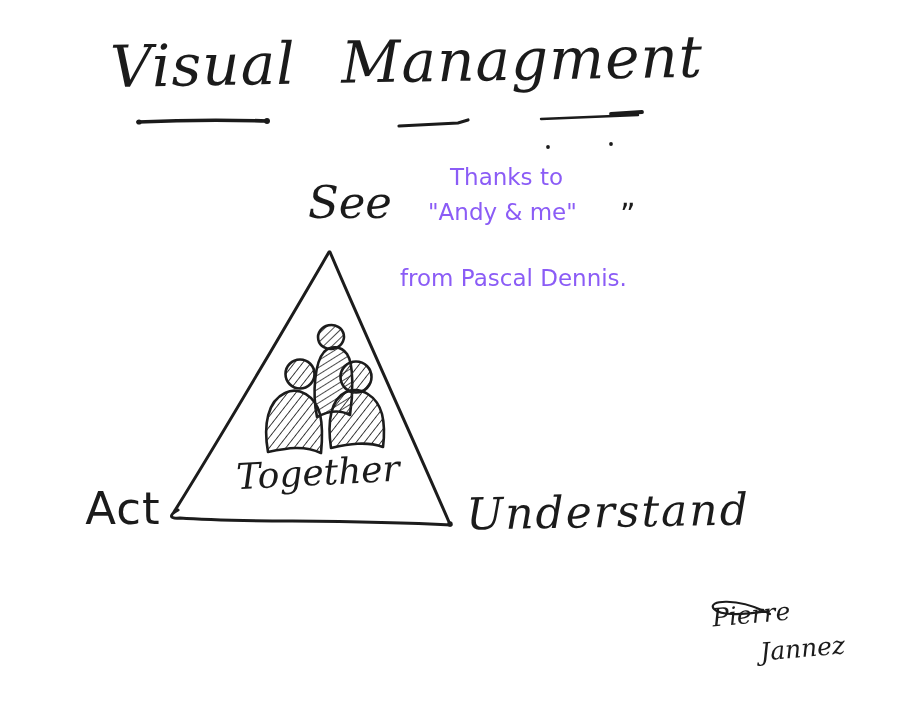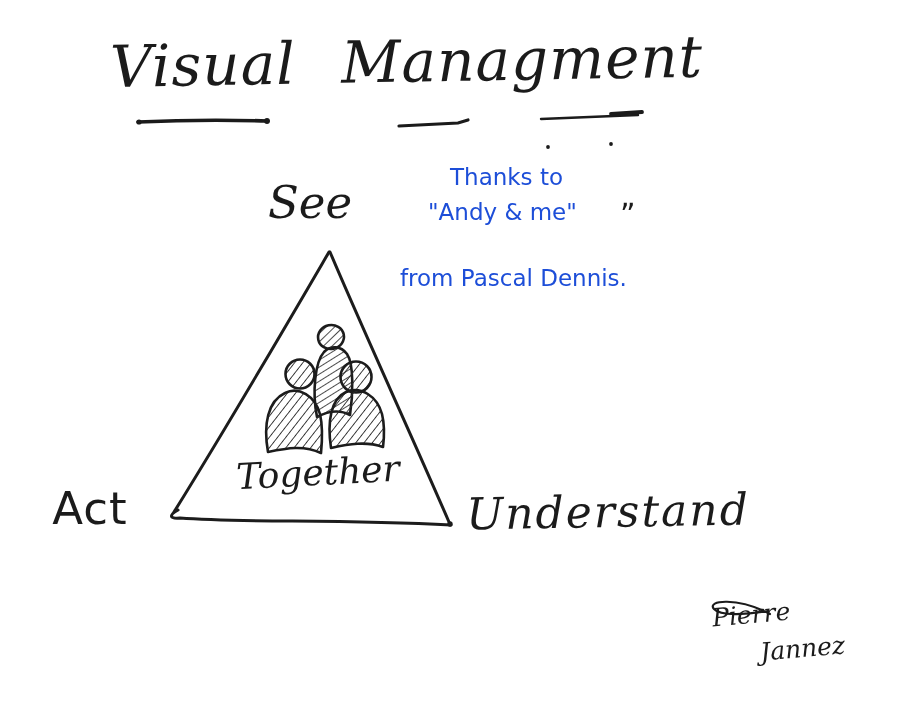--- a/index.html
+++ b/index.html
@@ -8,28 +8,28 @@
     overflow:hidden;font-family:"DejaVu Serif", serif;color:#1b1b1b;
   }
   .sketch-svg{position:absolute;left:0;top:0;width:919px;height:726px;}
   .txt{position:absolute;white-space:nowrap;color:#1b1b1b;}
   .cursive{font-family:"DejaVu Serif", serif;font-style:italic;}
   .print{font-family:"DejaVu Sans", sans-serif;}
   .title{
     left:110px;top:28px;width:560px;text-align:center;
     font-size:58px;letter-spacing:1px;word-spacing:26px;transform:rotate(-1deg);
   }
-  .see{left:268px;top:176px;width:124px;text-align:left;font-size:45px;}
-  .note{position:absolute;left:400px;top:160px;width:340px;font-size:23px;line-height:35px;color:#1d4ed8;}
+  .see{left:268px;top:176px;width:124px;text-align:right;font-size:45px;}
+  .note{position:absolute;left:400px;top:160px;width:340px;font-size:23px;line-height:35px;color:#8b5cf6;}
   .note .l1{padding-left:50px;}
   .note .l2{padding-left:28px;}
   .note .l3{padding-left:0px;margin-top:31px;}
   .hangquote{left:620px;top:178px;font-size:30px;font-family:"DejaVu Sans", sans-serif;}
   .together{left:232px;top:452px;width:172px;text-align:center;font-size:36px;transform:rotate(-3deg);}
-  .act{left:40px;top:482px;width:100px;text-align:center;font-size:45px;letter-spacing:1px;}
+  .act{left:73px;top:482px;width:100px;text-align:center;font-size:45px;letter-spacing:1px;}
   .understand{left:458px;top:486px;width:300px;text-align:center;font-size:44px;letter-spacing:2px;transform:rotate(-1deg);}
   .sig1{left:712px;top:600px;font-size:25px;transform:rotate(-5deg);}
   .sig2{left:760px;top:634px;font-size:25px;transform:rotate(-5deg);}
 </style>
 </head>
 <body>
 
 <div class="canvas">
 
   <svg class="sketch-svg" viewBox="0 0 919 726">

